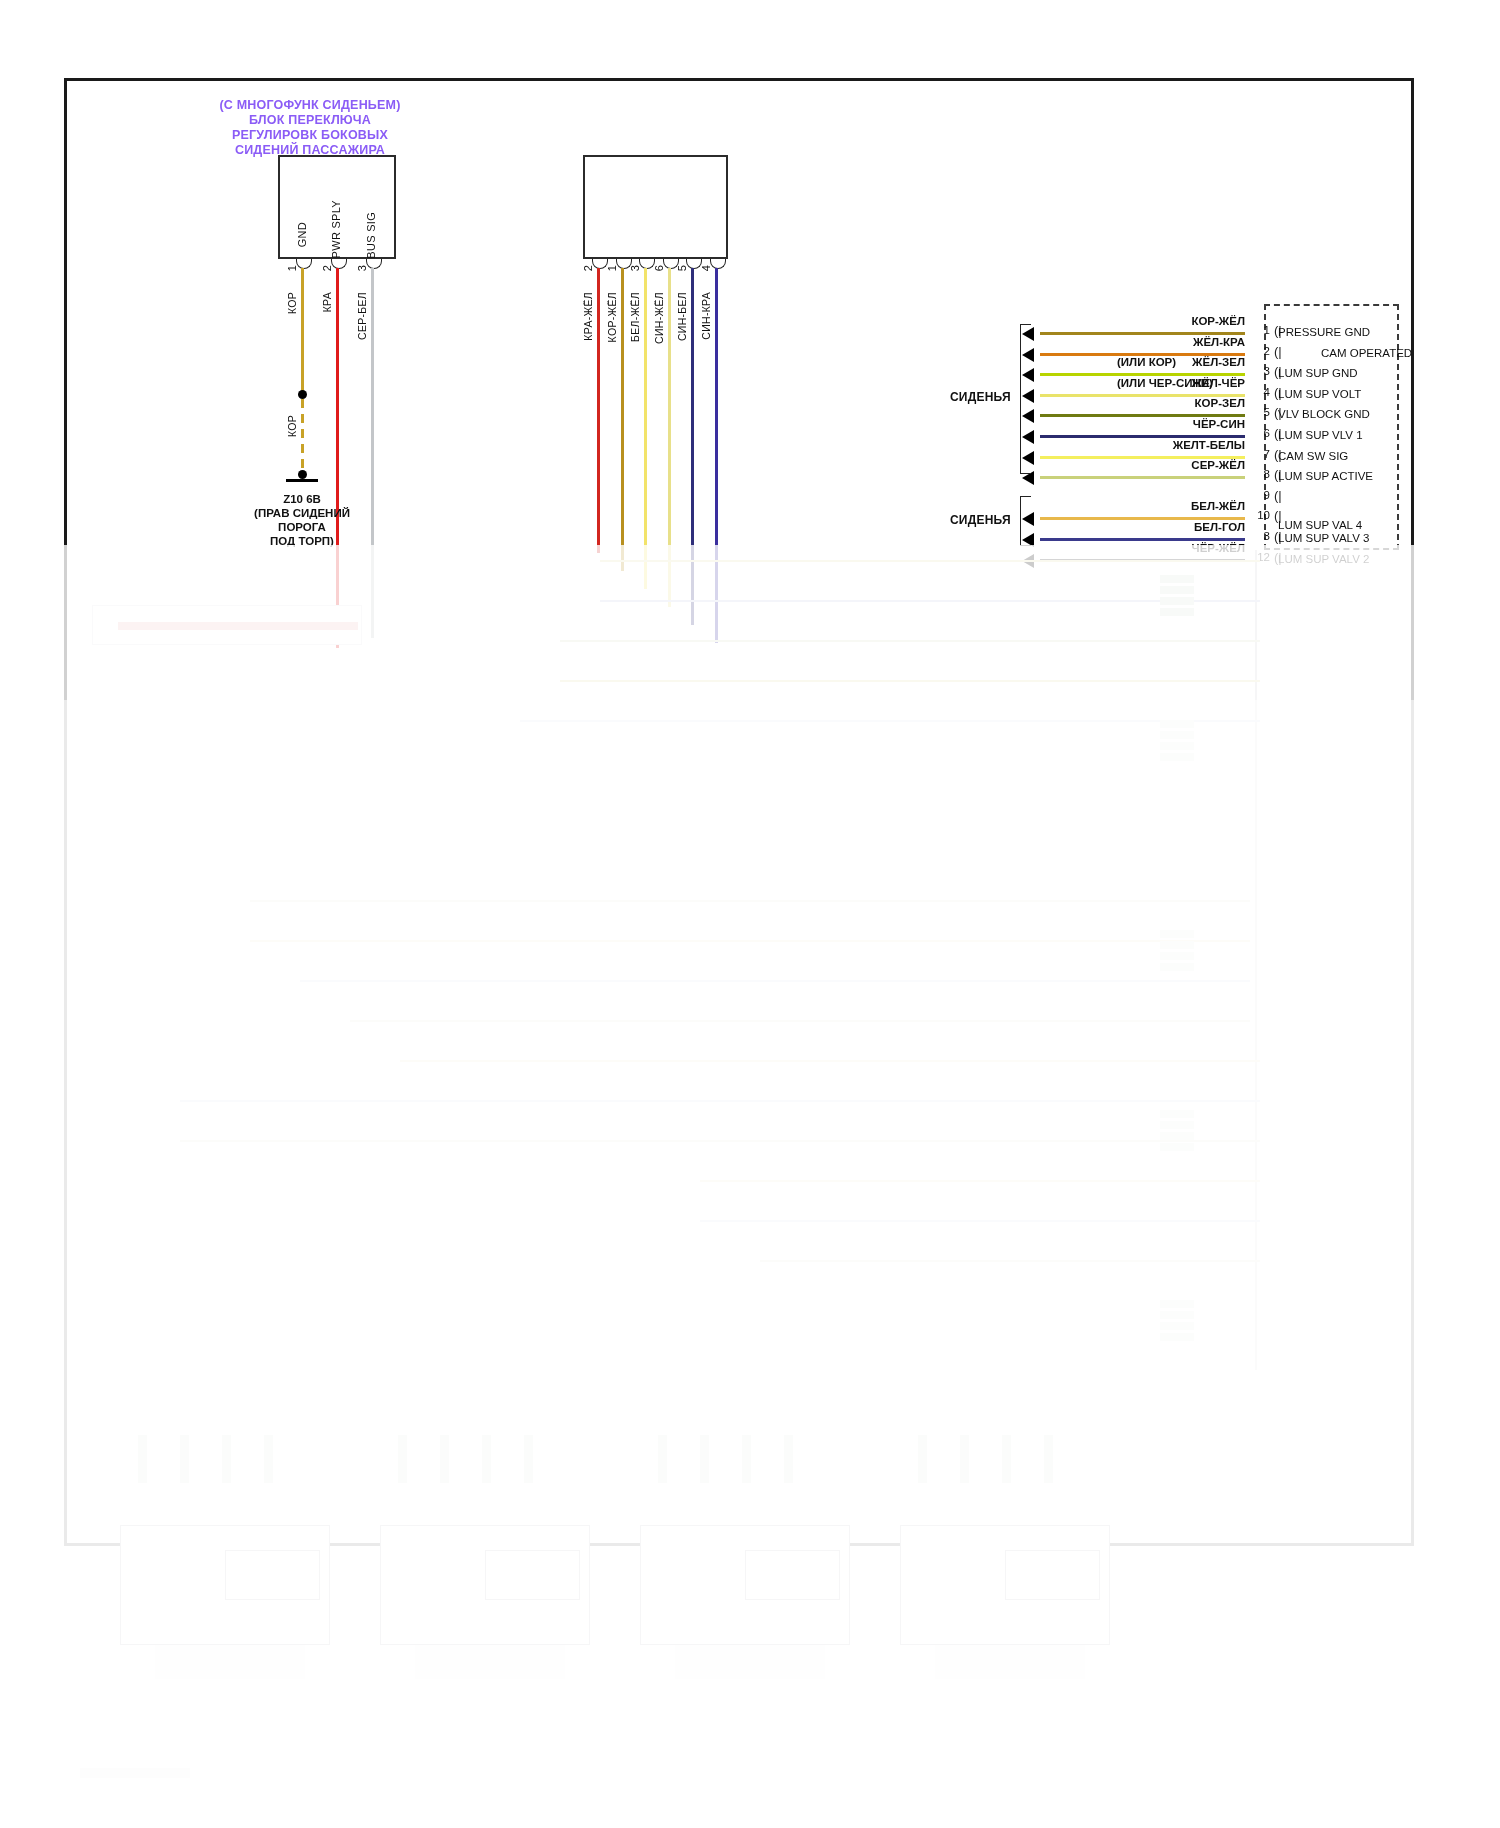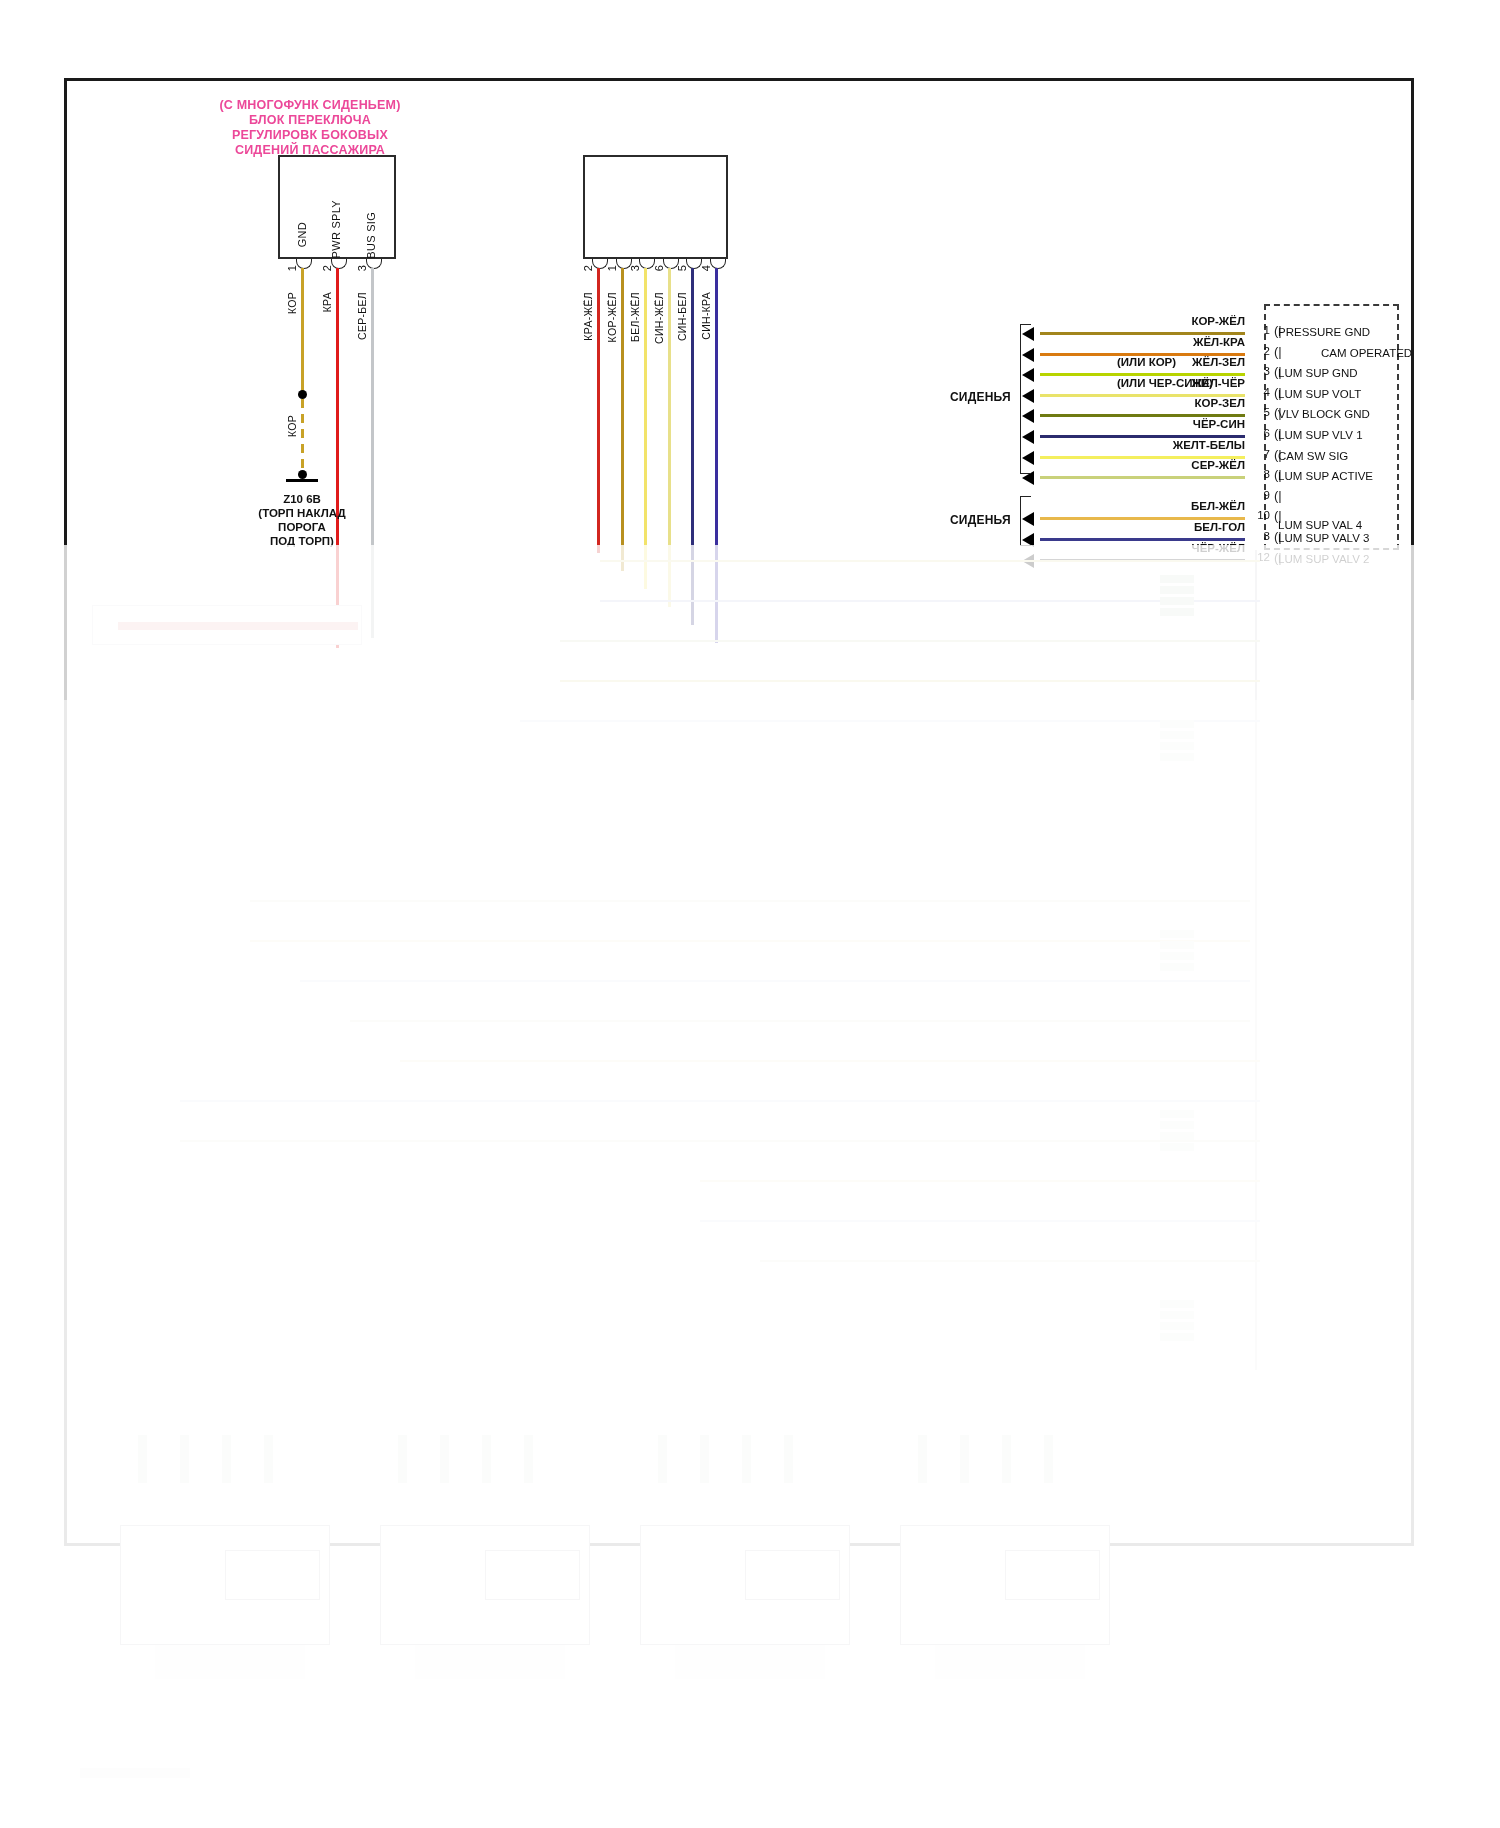--- a/index.html
+++ b/index.html
@@ -7,21 +7,21 @@
 
   #sheet{position:absolute;left:0;top:0;width:1500px;height:1828px;background:#fff;}
 
   
   .page-border{position:absolute;left:64px;top:78px;width:1350px;height:1468px;border:3px solid #1a1a1a;box-sizing:border-box;}
 
   
   .fade-panel{position:absolute;left:64px;top:545px;width:1350px;height:1245px;background:rgba(255,255,255,0.80);z-index:40;pointer-events:none;}
   .fade-strong{position:absolute;left:64px;top:700px;width:1350px;height:1090px;background:rgba(255,255,255,0.55);z-index:41;pointer-events:none;}
 
-  .title-blk{position:absolute;text-align:center;font-size:12.5px;line-height:15px;color:#ec4899;font-weight:600;letter-spacing:.2px;}
+  .title-blk{position:absolute;text-align:center;font-size:12.5px;line-height:15px;color:#8b5cf6;font-weight:600;letter-spacing:.2px;}
 
   .conn-box{position:absolute;border:2px solid #2b2b2b;background:#fff;box-sizing:border-box;}
 
   .vlabel{position:absolute;writing-mode:vertical-rl;transform:rotate(180deg);font-size:11px;color:#111;white-space:nowrap;letter-spacing:.3px;}
   .vlabel.small{font-size:10.5px;}
 
   .pinnum{position:absolute;writing-mode:vertical-rl;transform:rotate(180deg);font-size:11px;color:#111;}
 
   .wire{position:absolute;}
   .sock{position:absolute;width:14px;height:9px;border:1.6px solid #222;border-top:none;border-radius:0 0 9px 9px;}
@@ -85,21 +85,21 @@
   <div class="dot" style="left:298px;top:390px;"></div>
   <div class="wire" style="left:301px;top:399px;width:3px;height:72px;background:repeating-linear-gradient(to bottom,#c8a227 0 9px,transparent 9px 15px);"></div>
   <div class="vlabel small" style="left:286px;top:415px;">КОР</div>
   <div class="dot" style="left:298px;top:470px;"></div>
 
   <div class="gnd-sym" style="left:286px;top:479px;width:32px;height:10px;">
     <div style="position:absolute;left:0;top:0;width:32px;height:2.5px;background:#000;"></div>
   </div>
   <div class="gnd-txt" style="left:222px;top:492px;width:160px;">
     <div>Z10 6В</div>
-    <div>(ТОРП НАКЛАД</div>
+    <div>(ПРАВ СИДЕНИЙ</div>
     <div>ПОРОГА</div>
     <div>ПОД ТОРП)</div>
   </div>
 
 
   <div class="conn-box" style="left:583px;top:155px;width:145px;height:104px;"></div>
 
   <div id="rs-pins">
       <div class="sock" style="left: 592px; top: 259px;"></div>
       <div class="pinnum" style="left: 582px; top: 265px;">2</div>

